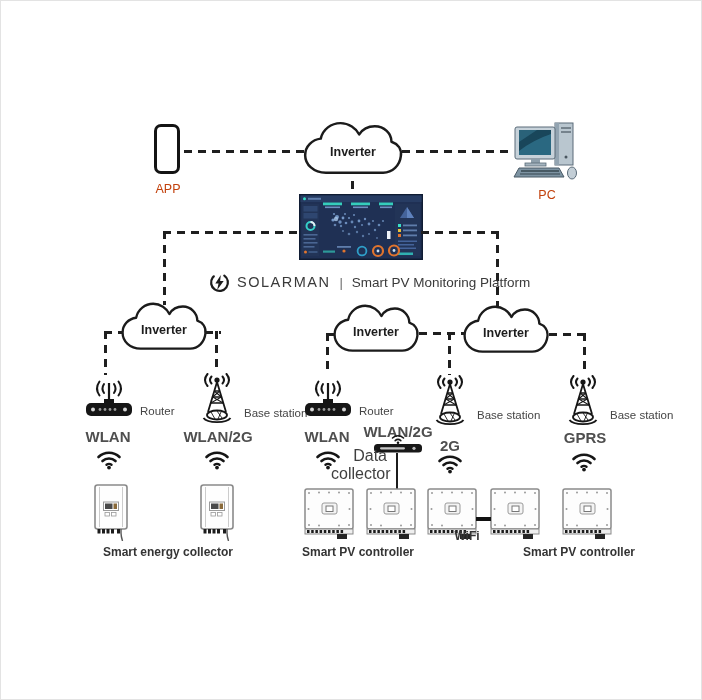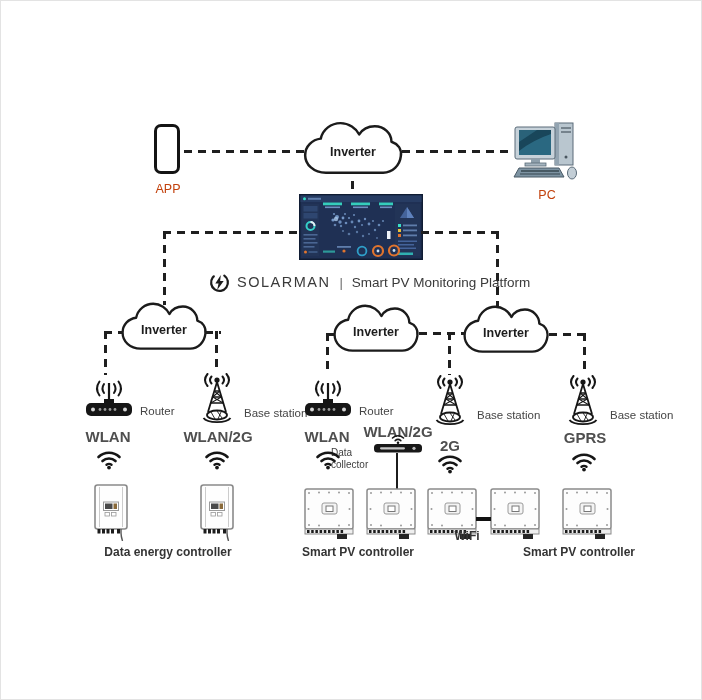--- a/index.html
+++ b/index.html
@@ -19,21 +19,21 @@
   .cloud svg{position:absolute;left:0;top:0;width:100%;height:100%;}
   .cloud-label{
     position:absolute;left:0;top:52%;width:100%;transform:translateY(-50%);
     text-align:center;font-size:12.5px;font-weight:600;color:#1d1d1d;
   }
   
   .toplbl{font-size:12.5px;font-weight:400;color:#c2410c;transform:translateX(-50%);white-space:nowrap;text-align:right;}
   .devlbl{font-size:11.5px;font-weight:400;color:#454545;white-space:nowrap;}
   .sublbl{font-size:15px;font-weight:700;color:#4f4f4f;transform:translateX(-50%);white-space:nowrap;}
   .grplbl{font-size:12px;font-weight:700;color:#343434;transform:translateX(-50%);white-space:nowrap;}
-  .collbl{font-size:10px;font-weight:400;color:#3f3f3f;text-align:left;line-height:1.15;}
+  .collbl{font-size:16px;font-weight:400;color:#3f3f3f;text-align:right;line-height:1.15;}
   .brand-row{display:flex;align-items:center;gap:7px;}
   .brand-name{font-size:14.5px;font-weight:400;letter-spacing:1.5px;color:#3a3a3a;}
   .brand-div{font-size:13px;color:#6a6a6a;padding:0 2px;}
   .brand-sub{font-size:13.5px;font-weight:400;color:#3a3a3a;}
   svg{display:block;}
 </style>
 </head>
 <body>
 
 <div id="stage">
@@ -558,18 +558,18 @@
           <rect x="33.4" y="43" width="2.5" height="3"></rect>
           <rect x="37.6" y="43" width="2.5" height="3"></rect>
       </g>
       <rect x="34" y="47" width="10" height="6" fill="#242424"></rect>
       <rect x="38" y="53" width="3.5" height="3" fill="#242424"></rect>
     </svg>
   </div>
 
   <div class="abs solid-h" style="left:475px;top:516px;width:15px;"></div>
 
-  <div class="abs grplbl" style="left:167px;top:544px;">Data energy controller</div>
+  <div class="abs grplbl" style="left:167px;top:544px;">Smart energy collector</div>
   <div class="abs grplbl" style="left:357px;top:544px;">Smart PV controller</div>
   <div class="abs grplbl" style="left:466px;top:528px;">WiFi</div>
   <div class="abs grplbl" style="left:578px;top:544px;">Smart PV controller</div>
 
 </div>
 
 </body></html>

